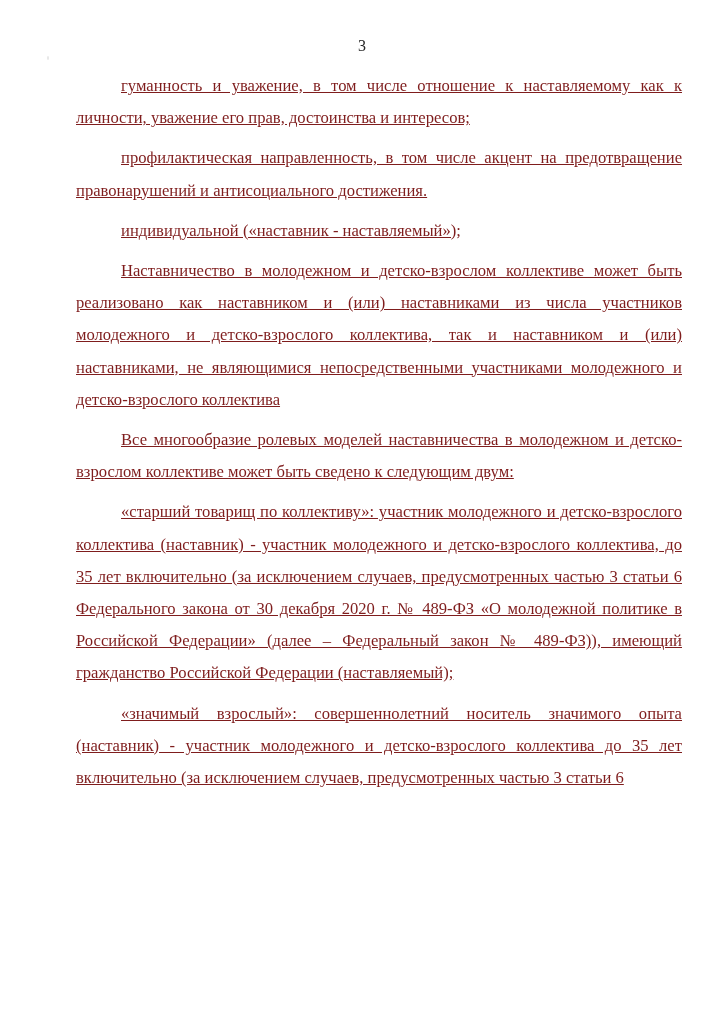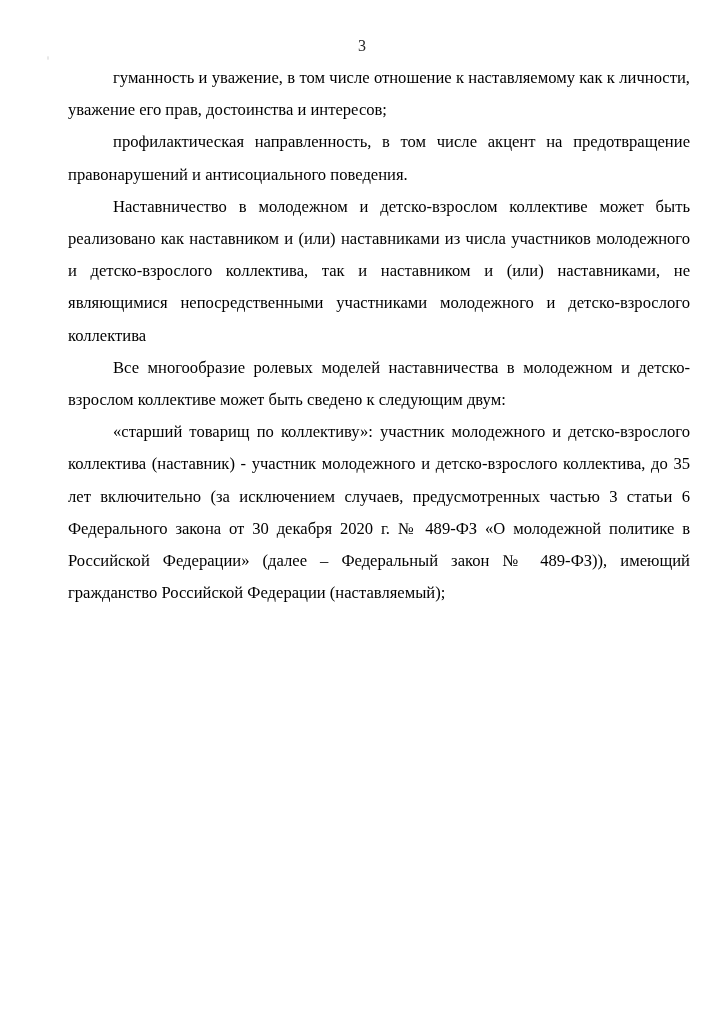--- a/index.html
+++ b/index.html
@@ -28,28 +28,29 @@
     color: #262626;
     letter-spacing: 0.2px;
   }
   .body-text {
     position: absolute;
     top: 62px;
     left: 68px;
     width: 622px;
   }
   p.para {
-    margin: 0;
+    margin: 8px;
     padding: 0;
     text-align: justify;
     text-justify: inter-word;
     text-indent: 45px;
     font-size: 16.6px;
     line-height: 32.2px;
-    color: #000000;
+    color: #7f1d1d;
+    text-decoration: underline;
     -webkit-font-smoothing: antialiased;
   }
   
   .speck {
     position: absolute;
     background: #e6e6e6;
     border-radius: 50%;
   }
   .speck.s1 { left: 47px; top: 56px; width: 2px; height: 4px; }
 </style>
@@ -60,27 +61,29 @@
 
   <div class="speck s1"></div>
 
   <div class="page-number">3</div>
 
   <div class="body-text">
 
     <p class="para">гуманность и уважение, в том числе отношение к наставляемому как к личности, уважение его прав, достоинства и интересов;</p>
 
 
-    <p class="para">профилактическая направленность, в том числе акцент на предотвращение правонарушений и антисоциального поведения.</p>
+    <p class="para">профилактическая направленность, в том числе акцент на предотвращение правонарушений и антисоциального достижения.</p>
 
 
+    <p class="para">индивидуальной («наставник - наставляемый»);</p>
 
 
     <p class="para">Наставничество в молодежном и детско-взрослом коллективе может быть реализовано как наставником и (или) наставниками из числа участников молодежного и детско-взрослого коллектива, так и наставником и (или) наставниками, не являющимися непосредственными участниками молодежного и детско-взрослого коллектива</p>
 
     <p class="para">Все многообразие ролевых моделей наставничества в молодежном и детско-взрослом коллективе может быть сведено к следующим двум:</p>
 
     <p class="para">«старший товарищ по коллективу»: участник молодежного и детско-взрослого коллектива (наставник) - участник молодежного и детско-взрослого коллектива, до 35 лет включительно (за исключением случаев, предусмотренных частью 3 статьи 6 Федерального закона от 30 декабря 2020 г. № 489-ФЗ «О молодежной политике в Российской Федерации» (далее – Федеральный закон № 489-ФЗ)), имеющий гражданство Российской Федерации (наставляемый);</p>
 
+    <p class="para">«значимый взрослый»: совершеннолетний носитель значимого опыта (наставник) - участник молодежного и детско-взрослого коллектива до 35 лет включительно (за исключением случаев, предусмотренных частью 3 статьи 6</p>
 
   </div>
 
 </div>
 
 </body></html>

